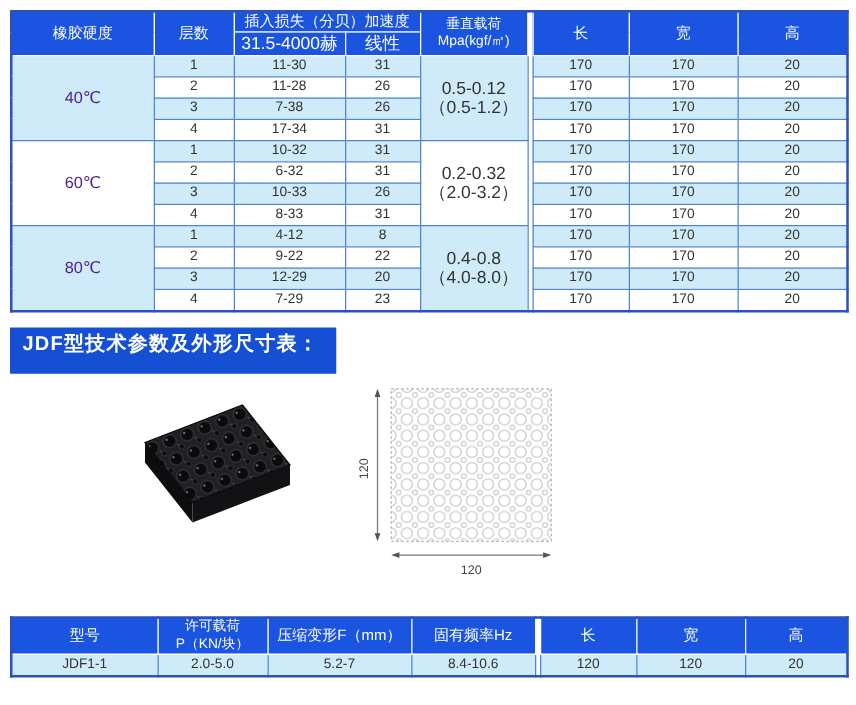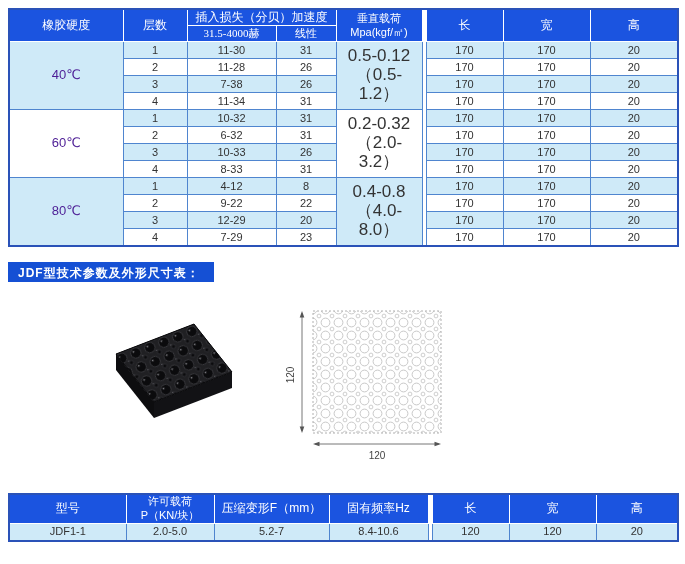--- a/index.html
+++ b/index.html
@@ -17,29 +17,29 @@
     padding:0;line-height:1.25;
   }
   td{
     border:1px solid var(--bord,#4f85cf);font-size:11px;color:#333;
     text-align:center;vertical-align:middle;padding:0;height:16px;line-height:1.1;
   }
   .light{background:var(--rowlight,#cfeaf8);}
   .white{background:#ffffff;}
   td.gap,th.gap{border:none;background:#fff;padding:0;}
   td.temp{font-size:13px;color:#4c1d95;}
-  td.loadcell{font-size:17px;}
-  .hdr-sub{font-size:11px;font-family:Liberation Serif, serif;}
+  td.loadcell{font-size:14px;}
+  .hdr-sub{font-size:14px;}
   .hdr-2line div{font-size:11px;}
   .top-table thead tr{height:16px;}
   .bottom-table thead tr{height:28px;margin-left:12px;}
   .bottom-table tbody tr{height:17px;}
   .title-bar{
     position:absolute;left:8px;top:262px;background:var(--title,#1550d4);color:#fff;
-    font-size:12px;font-weight:bold;padding:3px 14px 0 10px;letter-spacing:1px;
+    font-size:16px;font-weight:bold;padding:3px 14px 13px 10px;letter-spacing:1px;
   }
   .photo{position:absolute;left:96px;top:312px;}
   .drawing{position:absolute;left:280px;top:303px;}
   .dim-text{font-size:10px;fill:#444;font-family:"Liberation Sans","DejaVu Sans",sans-serif;}
 </style>
 </head>
 <body>
 
 <div class="page">
 
@@ -102,21 +102,21 @@
           <td class="light">3</td>
           <td class="light">7-38</td>
           <td class="light">26</td>
           <td class="gap"></td>
           <td class="light">170</td>
           <td class="light">170</td>
           <td class="light">20</td>
         </tr>
         <tr>
           <td class="white">4</td>
-          <td class="white">11-34</td>
+          <td class="white">17-34</td>
           <td class="white">31</td>
           <td class="gap"></td>
           <td class="white">170</td>
           <td class="white">170</td>
           <td class="white">20</td>
         </tr>
         <tr>
           <td class="temp white" rowspan="4">60℃</td>
           <td class="light">1</td>
           <td class="light">10-32</td>

